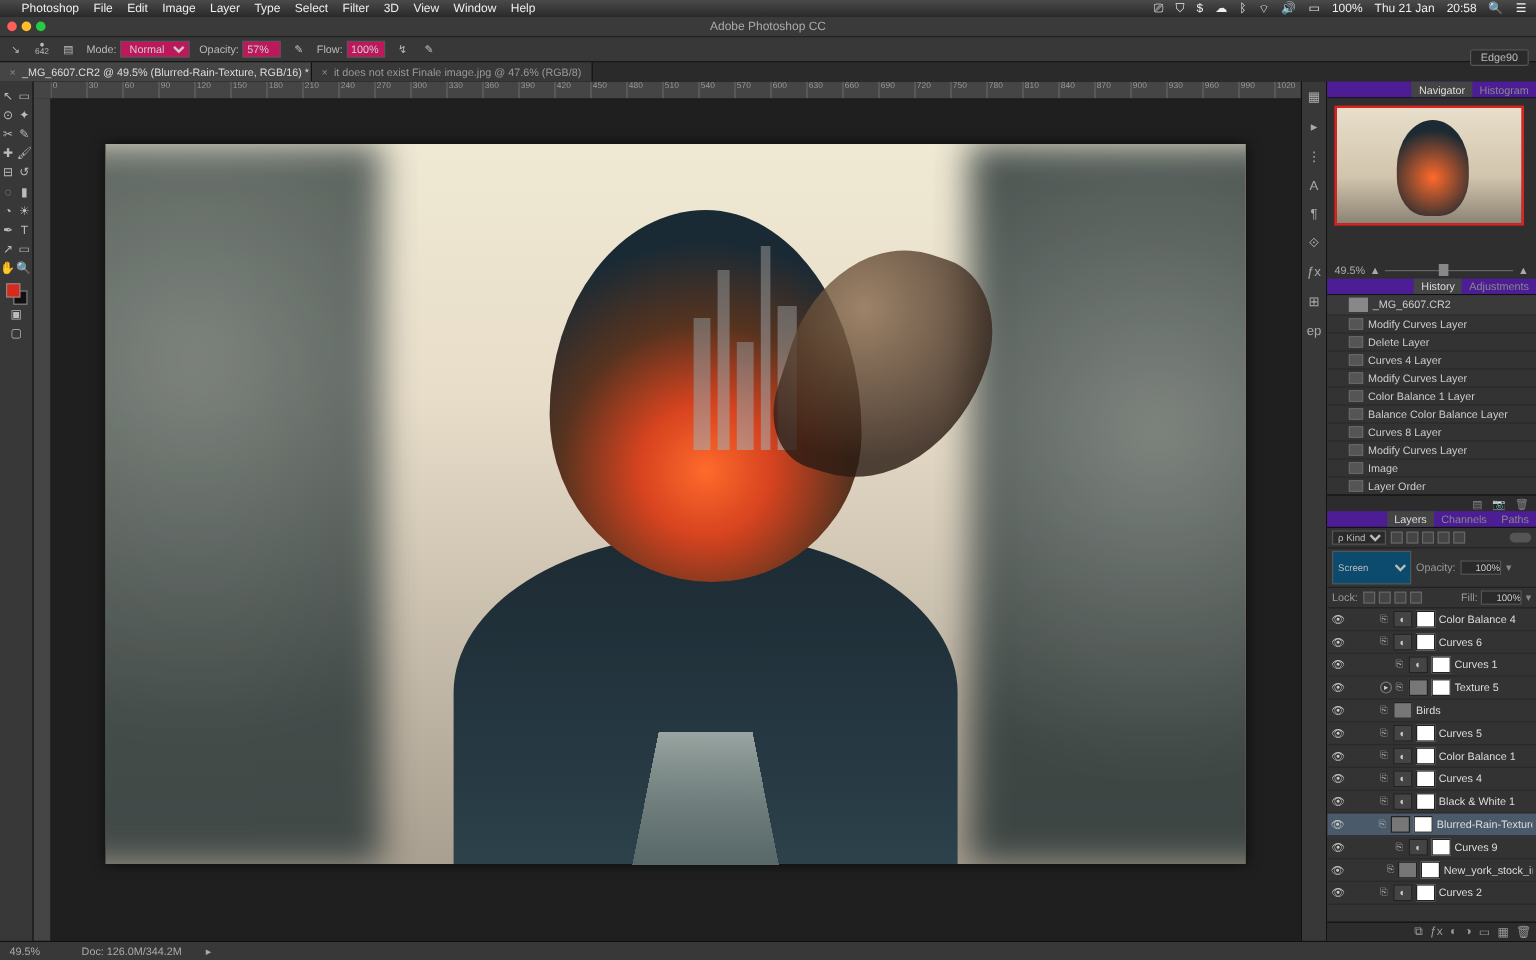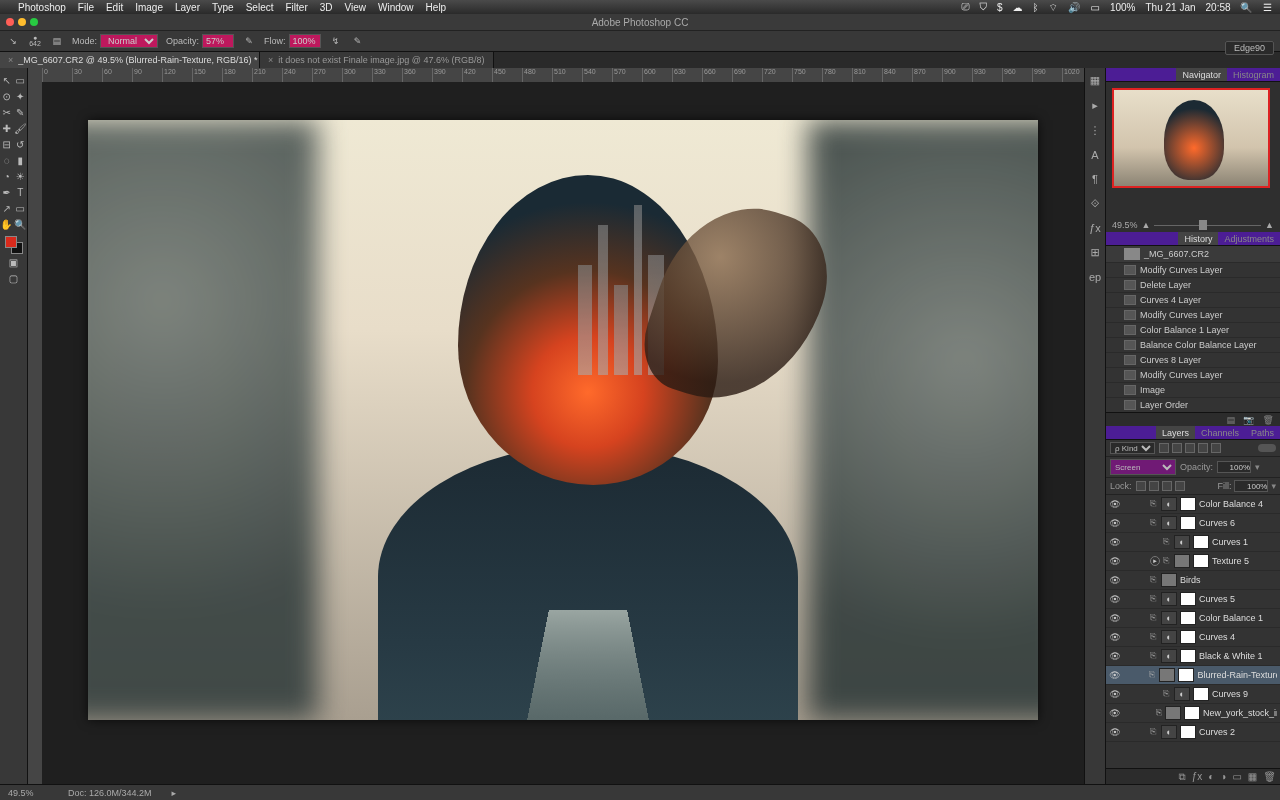--- a/index.html
+++ b/index.html
@@ -91,21 +91,21 @@
 .hist-item .hico { width:12px; height:10px; background:#555; border:1px solid #666; }
 .hist-foot { height:14px; background:#2c2c2c; border-top:1px solid #111; display:flex; justify-content:flex-end; align-items:center; gap:8px; padding-right:6px; color:#888; }
 
 .layers-body { flex:1; background:#333; display:flex; flex-direction:column; overflow:hidden; }
 .lay-filter { display:flex; align-items:center; gap:4px; padding:2px 4px; border-bottom:1px solid #222; }
 .lay-filter select { background:#2a2a2a; border:1px solid #555; color:#bbb; font-size:8px; height:12px; }
 .lay-filter .ficons { display:flex; gap:3px; }
 .lay-filter .ficons i { width:10px; height:10px; border:1px solid #666; background:#444; }
 .lay-filter .toggle { margin-left:auto; width:18px; height:8px; background:#555; border-radius:4px; position:relative; }
 .lay-blend { display:flex; align-items:center; gap:4px; padding:2px 4px; border-bottom:1px solid #222; }
-.lay-blend select { flex:0 0 66px; background:#701a75; border:1px solid #555; color:#bbb; font-size:8px; height:16px; }
+.lay-blend select { flex:0 0 66px; background:#0c4a6e; border:1px solid #555; color:#bbb; font-size:8px; height:28px; }
 .lay-blend .lbl { color:#999; }
 .lay-blend input { width:34px; background:#2a2a2a; border:1px solid #555; color:#ccc; font-size:8px; height:12px; text-align:right; }
 .lay-lock { display:flex; align-items:center; gap:4px; padding:2px 4px; border-bottom:1px solid #222; color:#999; }
 .lay-lock .icons { display:flex; gap:3px; }
 .lay-lock .icons i { width:10px; height:10px; background:#444; border:1px solid #666; }
 .lay-lock .fill { margin-left:auto; display:flex; align-items:center; gap:3px; }
 .lay-lock .fill input { width:34px; background:#2a2a2a; border:1px solid #555; color:#ccc; font-size:8px; height:12px; text-align:right; }
 
 .layer-list { flex:1; overflow-y:auto; }
 .layer { display:flex; align-items:center; gap:3px; padding:2px 3px; border-bottom:1px solid #2a2a2a; cursor:pointer; min-height:18px; }

